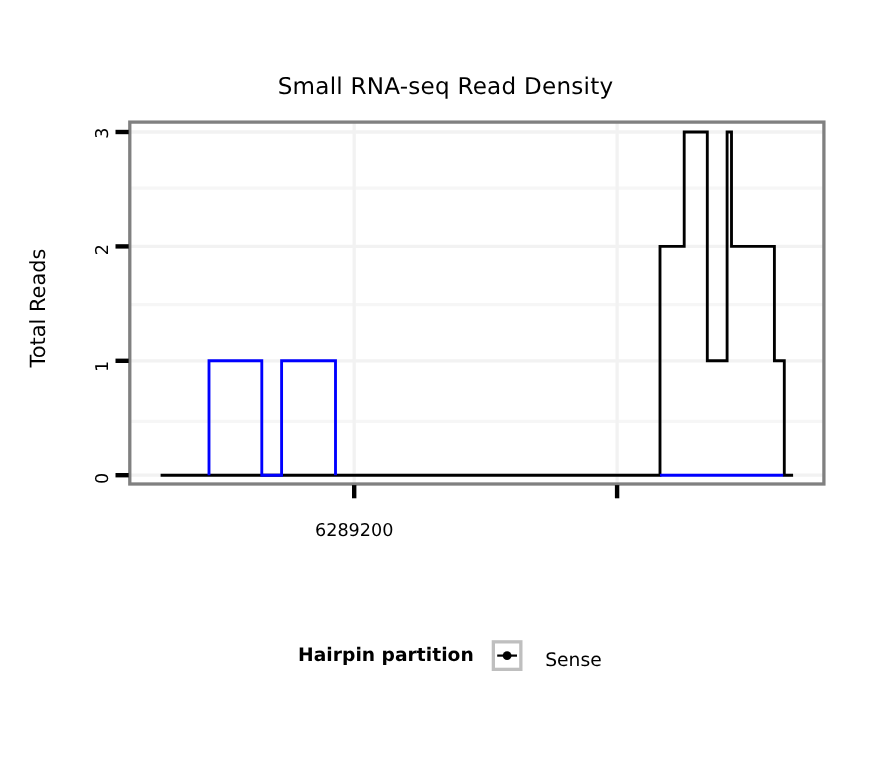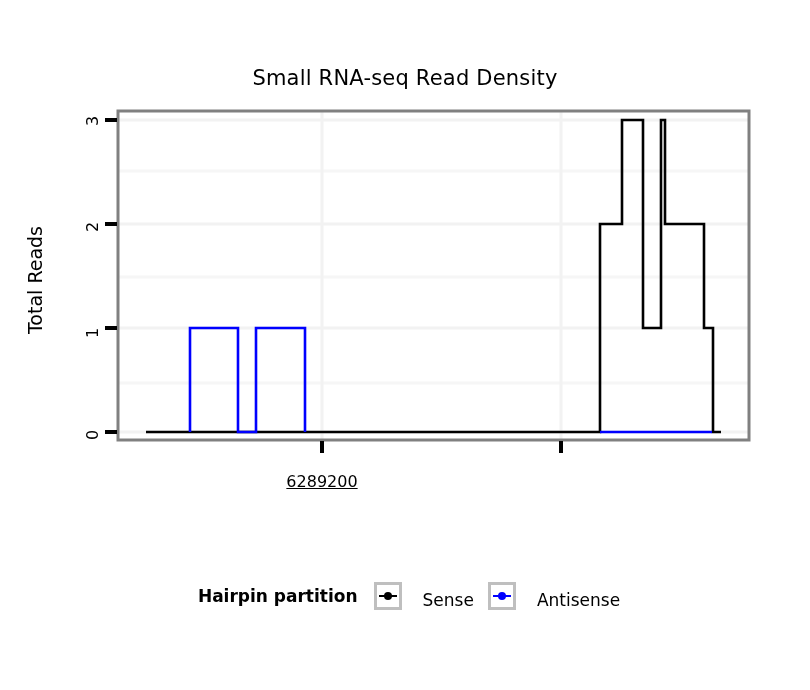--- a/index.html
+++ b/index.html
@@ -67,21 +67,20 @@
   }
   .x-tick-label {
     position: absolute;
     top: 472px;
     width: 120px;
     margin-left: -60px;
     text-align: center;
     font-size: 16px;
     color: #000;
     white-space: nowrap;
-    text-decoration: underline;
   }
   .legend-row {
     position: absolute;
     left: 0;
     top: 582px;
     width: 810px;
     display: flex;
     align-items: center;
     justify-content: center;
     gap: 0px;
@@ -187,22 +186,15 @@
     <span class="legend-title">Hairpin partition</span>
 
     <span class="legend-item">
       <span class="legend-key">
         <span class="keyline" style="background:#000000;"></span>
         <span class="keydot" style="background:#000000;"></span>
       </span>
       <span class="legend-label">Sense</span>
     </span>
 
-    <span class="legend-item">
-      <span class="legend-key">
-        <span class="keyline" style="background:#0000FF;"></span>
-        <span class="keydot" style="background:#0000FF;"></span>
-      </span>
-      <span class="legend-label">Antisense</span>
-    </span>
   </div>
 
 </div>
 
 </body></html>

